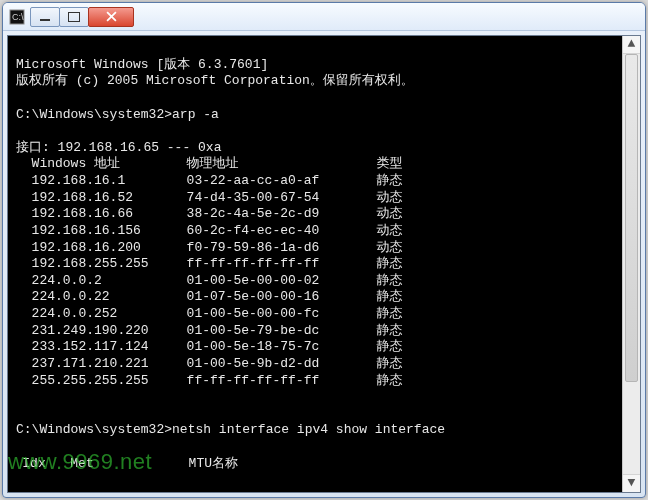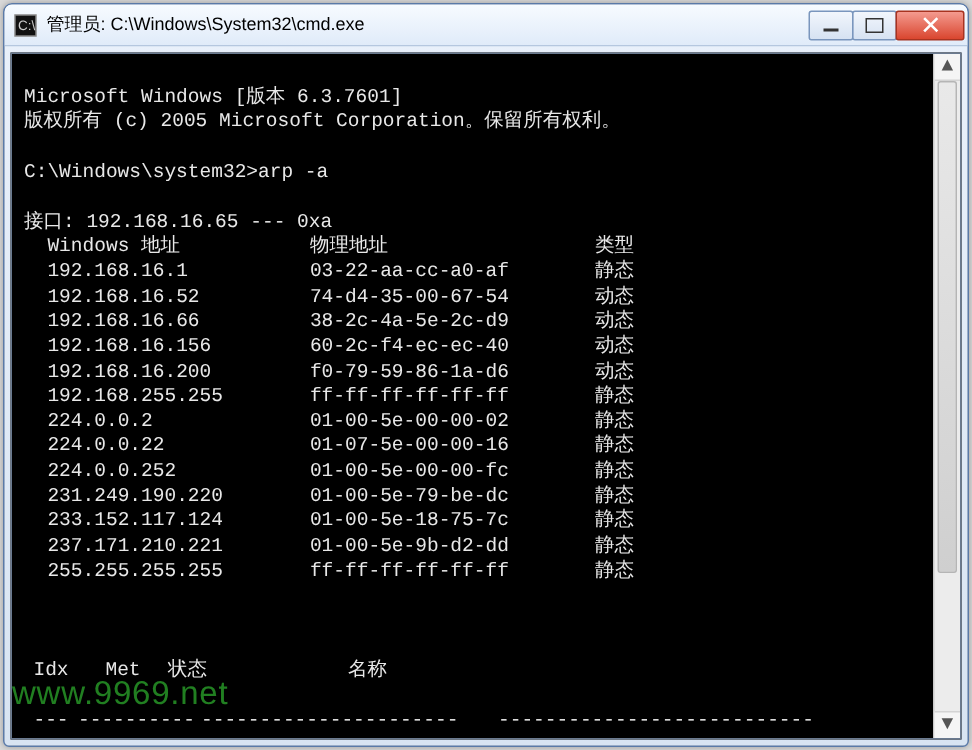--- a/index.html
+++ b/index.html
@@ -55,21 +55,21 @@
     .client {
       flex:1; margin: 4px; border: 1px solid #6a7a90;
       background: #000; padding: 4px 0 4px 8px;
       font-family: "NSimSun","Consolas","Courier New",monospace;
       font-size: 13px; line-height: 1.28; color: #e8e8e8;
       white-space: pre; overflow: hidden;
       position: relative;
     }
     .client .line { white-space: pre; }
     .client .ir { display:inline-block; min-width: 155px; }
-    .client .pa { display:inline-block; min-width: 190px; margin-left: 20px; }
+    .client .pa { display:inline-block; min-width: 190px; }
     .idx { display:inline-block; width:36px; text-align:center; }
     .met { display:inline-block; width:60px; text-align:center; }
     .mtu { display:inline-block; width:100px; text-align:right; }
     .st  { display:inline-block; width:120px; }
     .hdr-row { display:flex; }
     .watermark {
       position: absolute; left:0; right:0; bottom:16px;
       text-align: left; pointer-events: none;
       font-family: Arial, sans-serif; font-size: 22px;
       color: #2fb52f; opacity: .7; letter-spacing:.5px;
@@ -92,21 +92,20 @@
 <body>
 
 <div class="window">
   <div class="titlebar">
     <span class="icon">
       <svg viewBox="0 0 16 16">
           <rect x="1" y="1" width="14" height="14" fill="#111" stroke="#888"></rect>
           <text x="3" y="11" font-size="9" fill="#ccc">C:\</text>
         </svg>
     </span>
-    <span class="title">管理员: C:\Windows\System32\cmd.exe</span>
     <div class="winbtns">
       <div class="winbtn min"></div>
       <div class="winbtn max"></div>
       <div class="winbtn close">
         <svg viewBox="0 0 10 10">
             <path d="M1 1 L9 9 M9 1 L1 9" stroke="#fff" stroke-width="1.6"></path>
           </svg>
       </div>
     </div>
   </div>
@@ -127,22 +126,23 @@
 <span class="line">  <span class="ir">192.168.255.255</span><span class="pa">ff-ff-ff-ff-ff-ff</span><span>静态</span></span>
 <span class="line">  <span class="ir">224.0.0.2</span><span class="pa">01-00-5e-00-00-02</span><span>静态</span></span>
 <span class="line">  <span class="ir">224.0.0.22</span><span class="pa">01-07-5e-00-00-16</span><span>静态</span></span>
 <span class="line">  <span class="ir">224.0.0.252</span><span class="pa">01-00-5e-00-00-fc</span><span>静态</span></span>
 <span class="line">  <span class="ir">231.249.190.220</span><span class="pa">01-00-5e-79-be-dc</span><span>静态</span></span>
 <span class="line">  <span class="ir">233.152.117.124</span><span class="pa">01-00-5e-18-75-7c</span><span>静态</span></span>
 <span class="line">  <span class="ir">237.171.210.221</span><span class="pa">01-00-5e-9b-d2-dd</span><span>静态</span></span>
 <span class="line">  <span class="ir">255.255.255.255</span><span class="pa">ff-ff-ff-ff-ff-ff</span><span>静态</span></span>
 </div>
 
+<span class="line">C:\Windows\system32&gt;netsh interface ipv4 show interface</span>
 
-<span class="line hdr-row"><span class="idx">Idx</span>  <span class="met">Met</span>     <span class="st">状态</span>  <span>名称</span></span>
+<span class="line hdr-row"><span class="idx">Idx</span>  <span class="met">Met</span>  <span class="mtu">MTU</span>     <span>名称</span></span>
 <span class="line hdr-row"><span class="idx">---</span>  <span class="met">----------</span>  <span class="mtu">----------</span>   <span class="st">------------</span>  <span>---------------------------</span></span>
 
     <div class="sbv">
       <div class="arr">▲</div>
       <div class="track">
         <div class="thumb"></div>
       </div>
       <div class="arr">▼</div>
     </div>
     <div class="watermark">www.9969.net</div>

